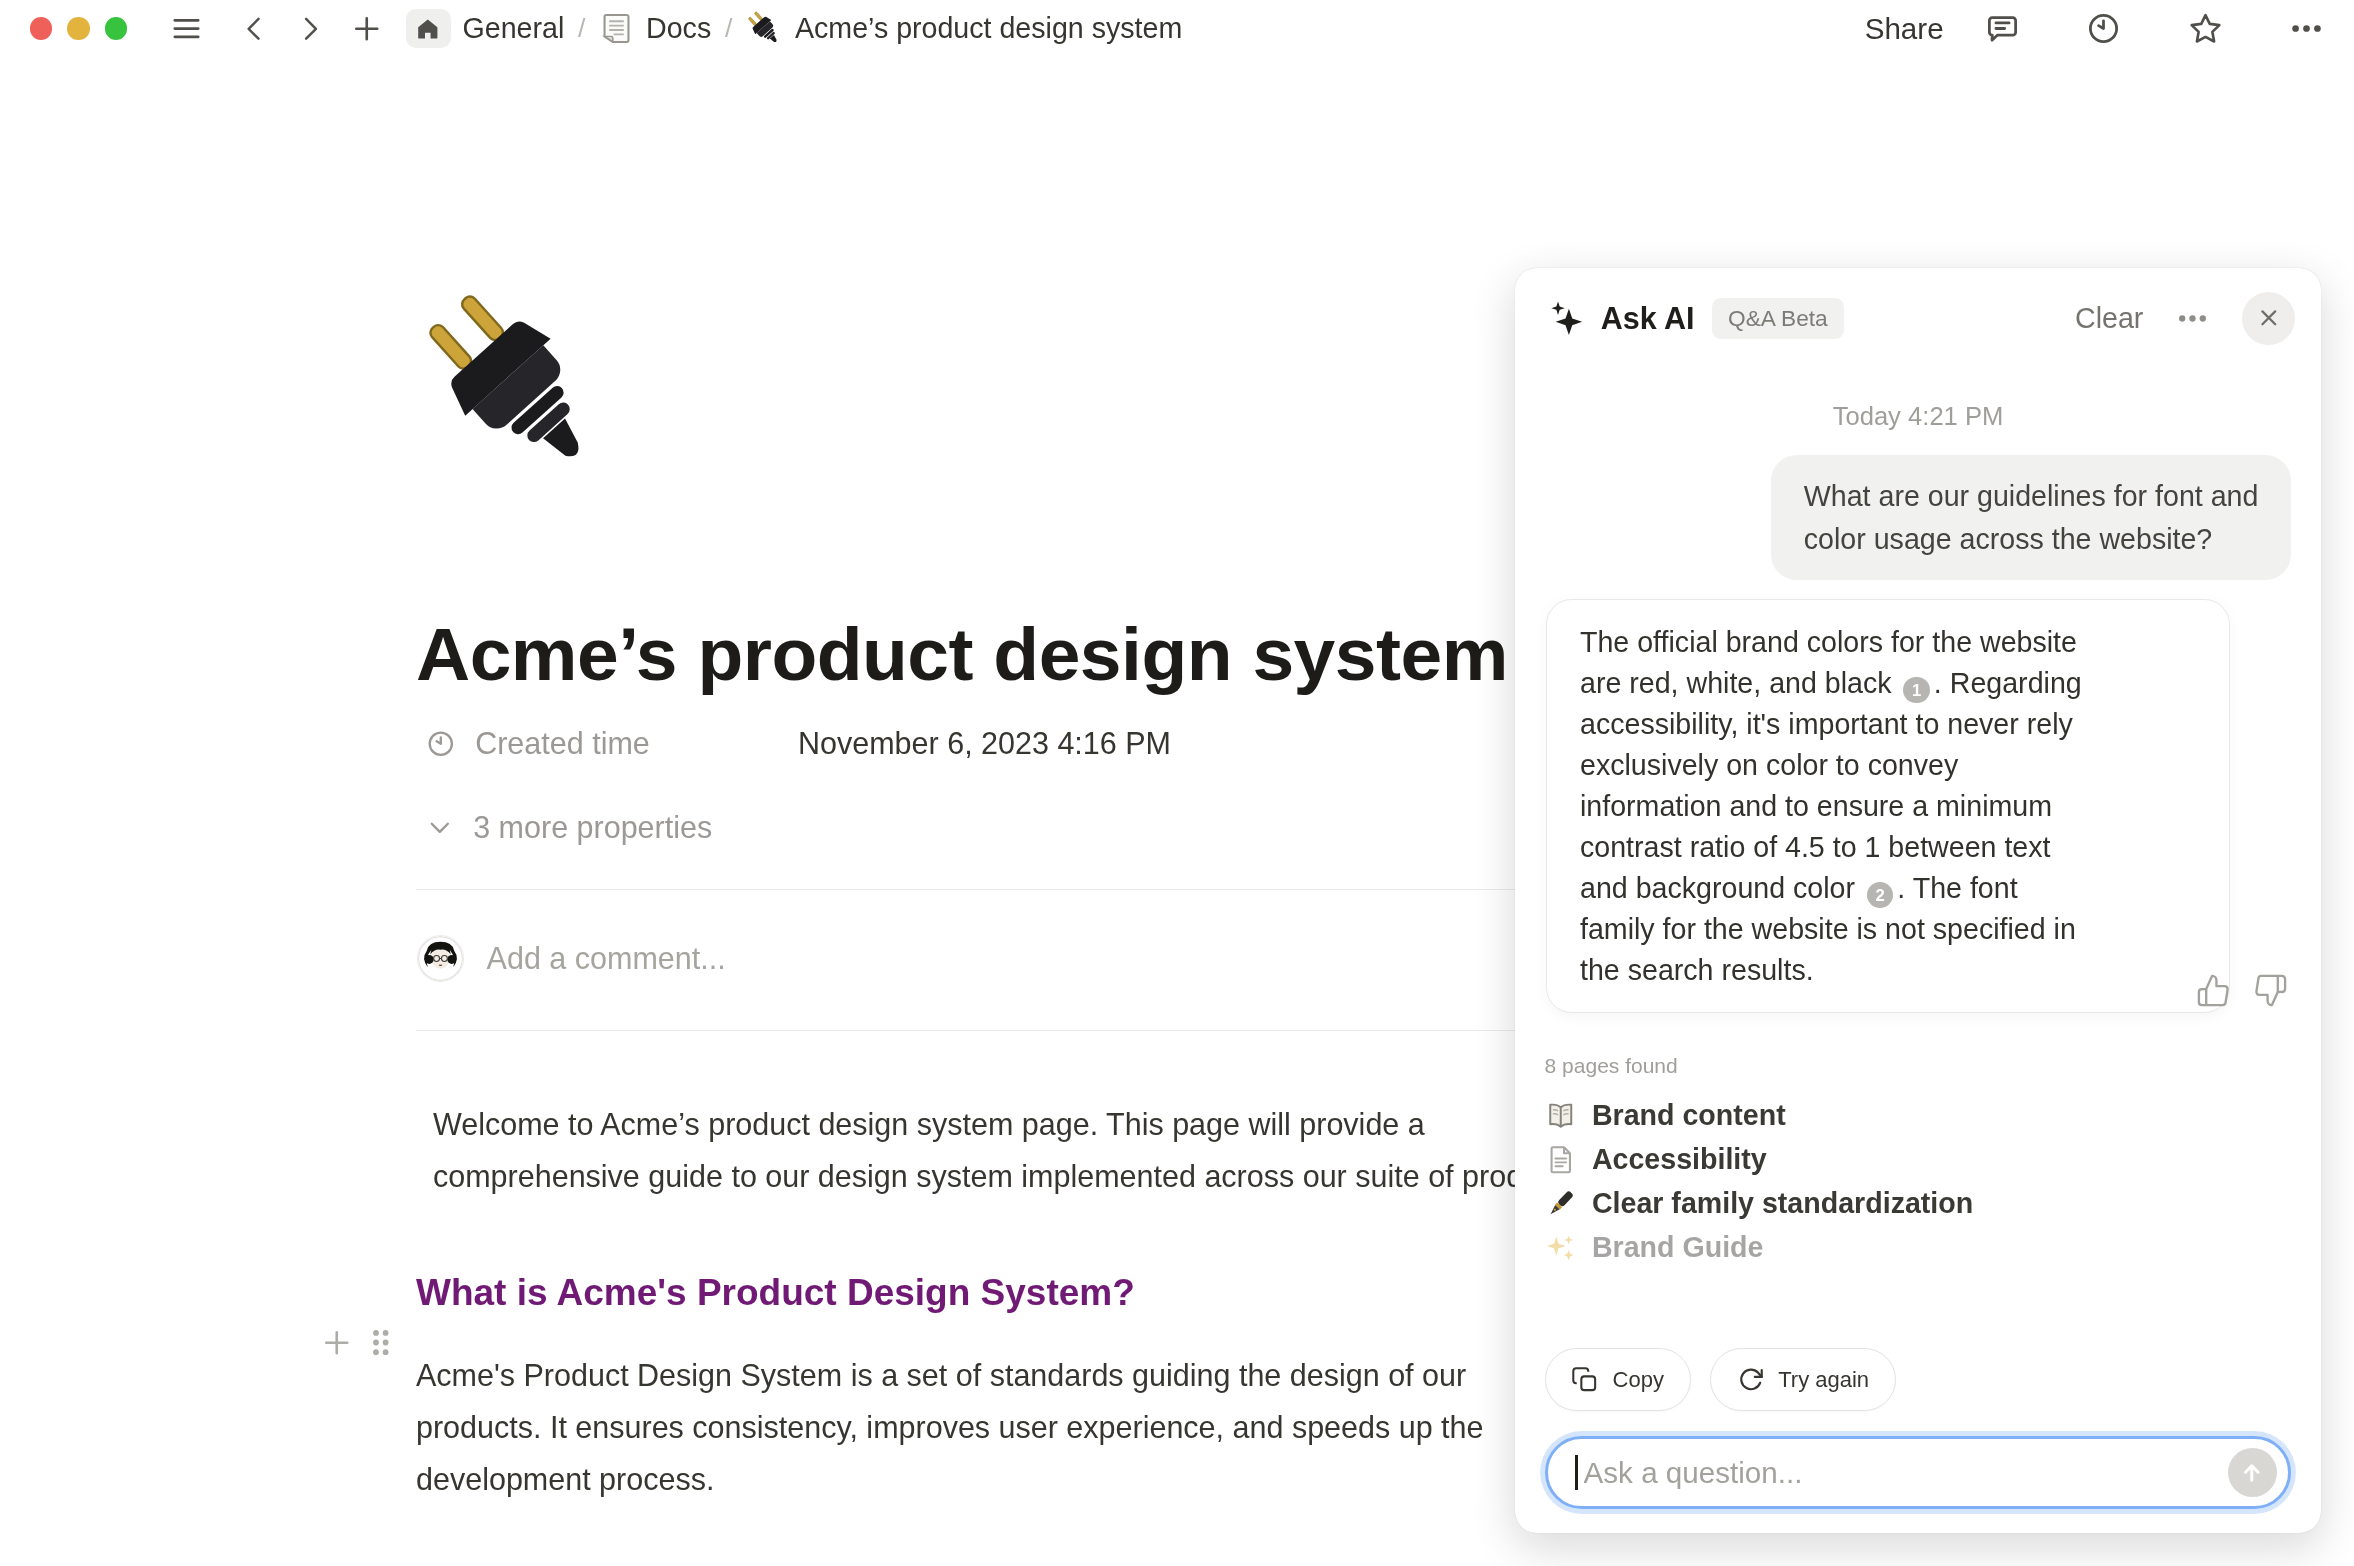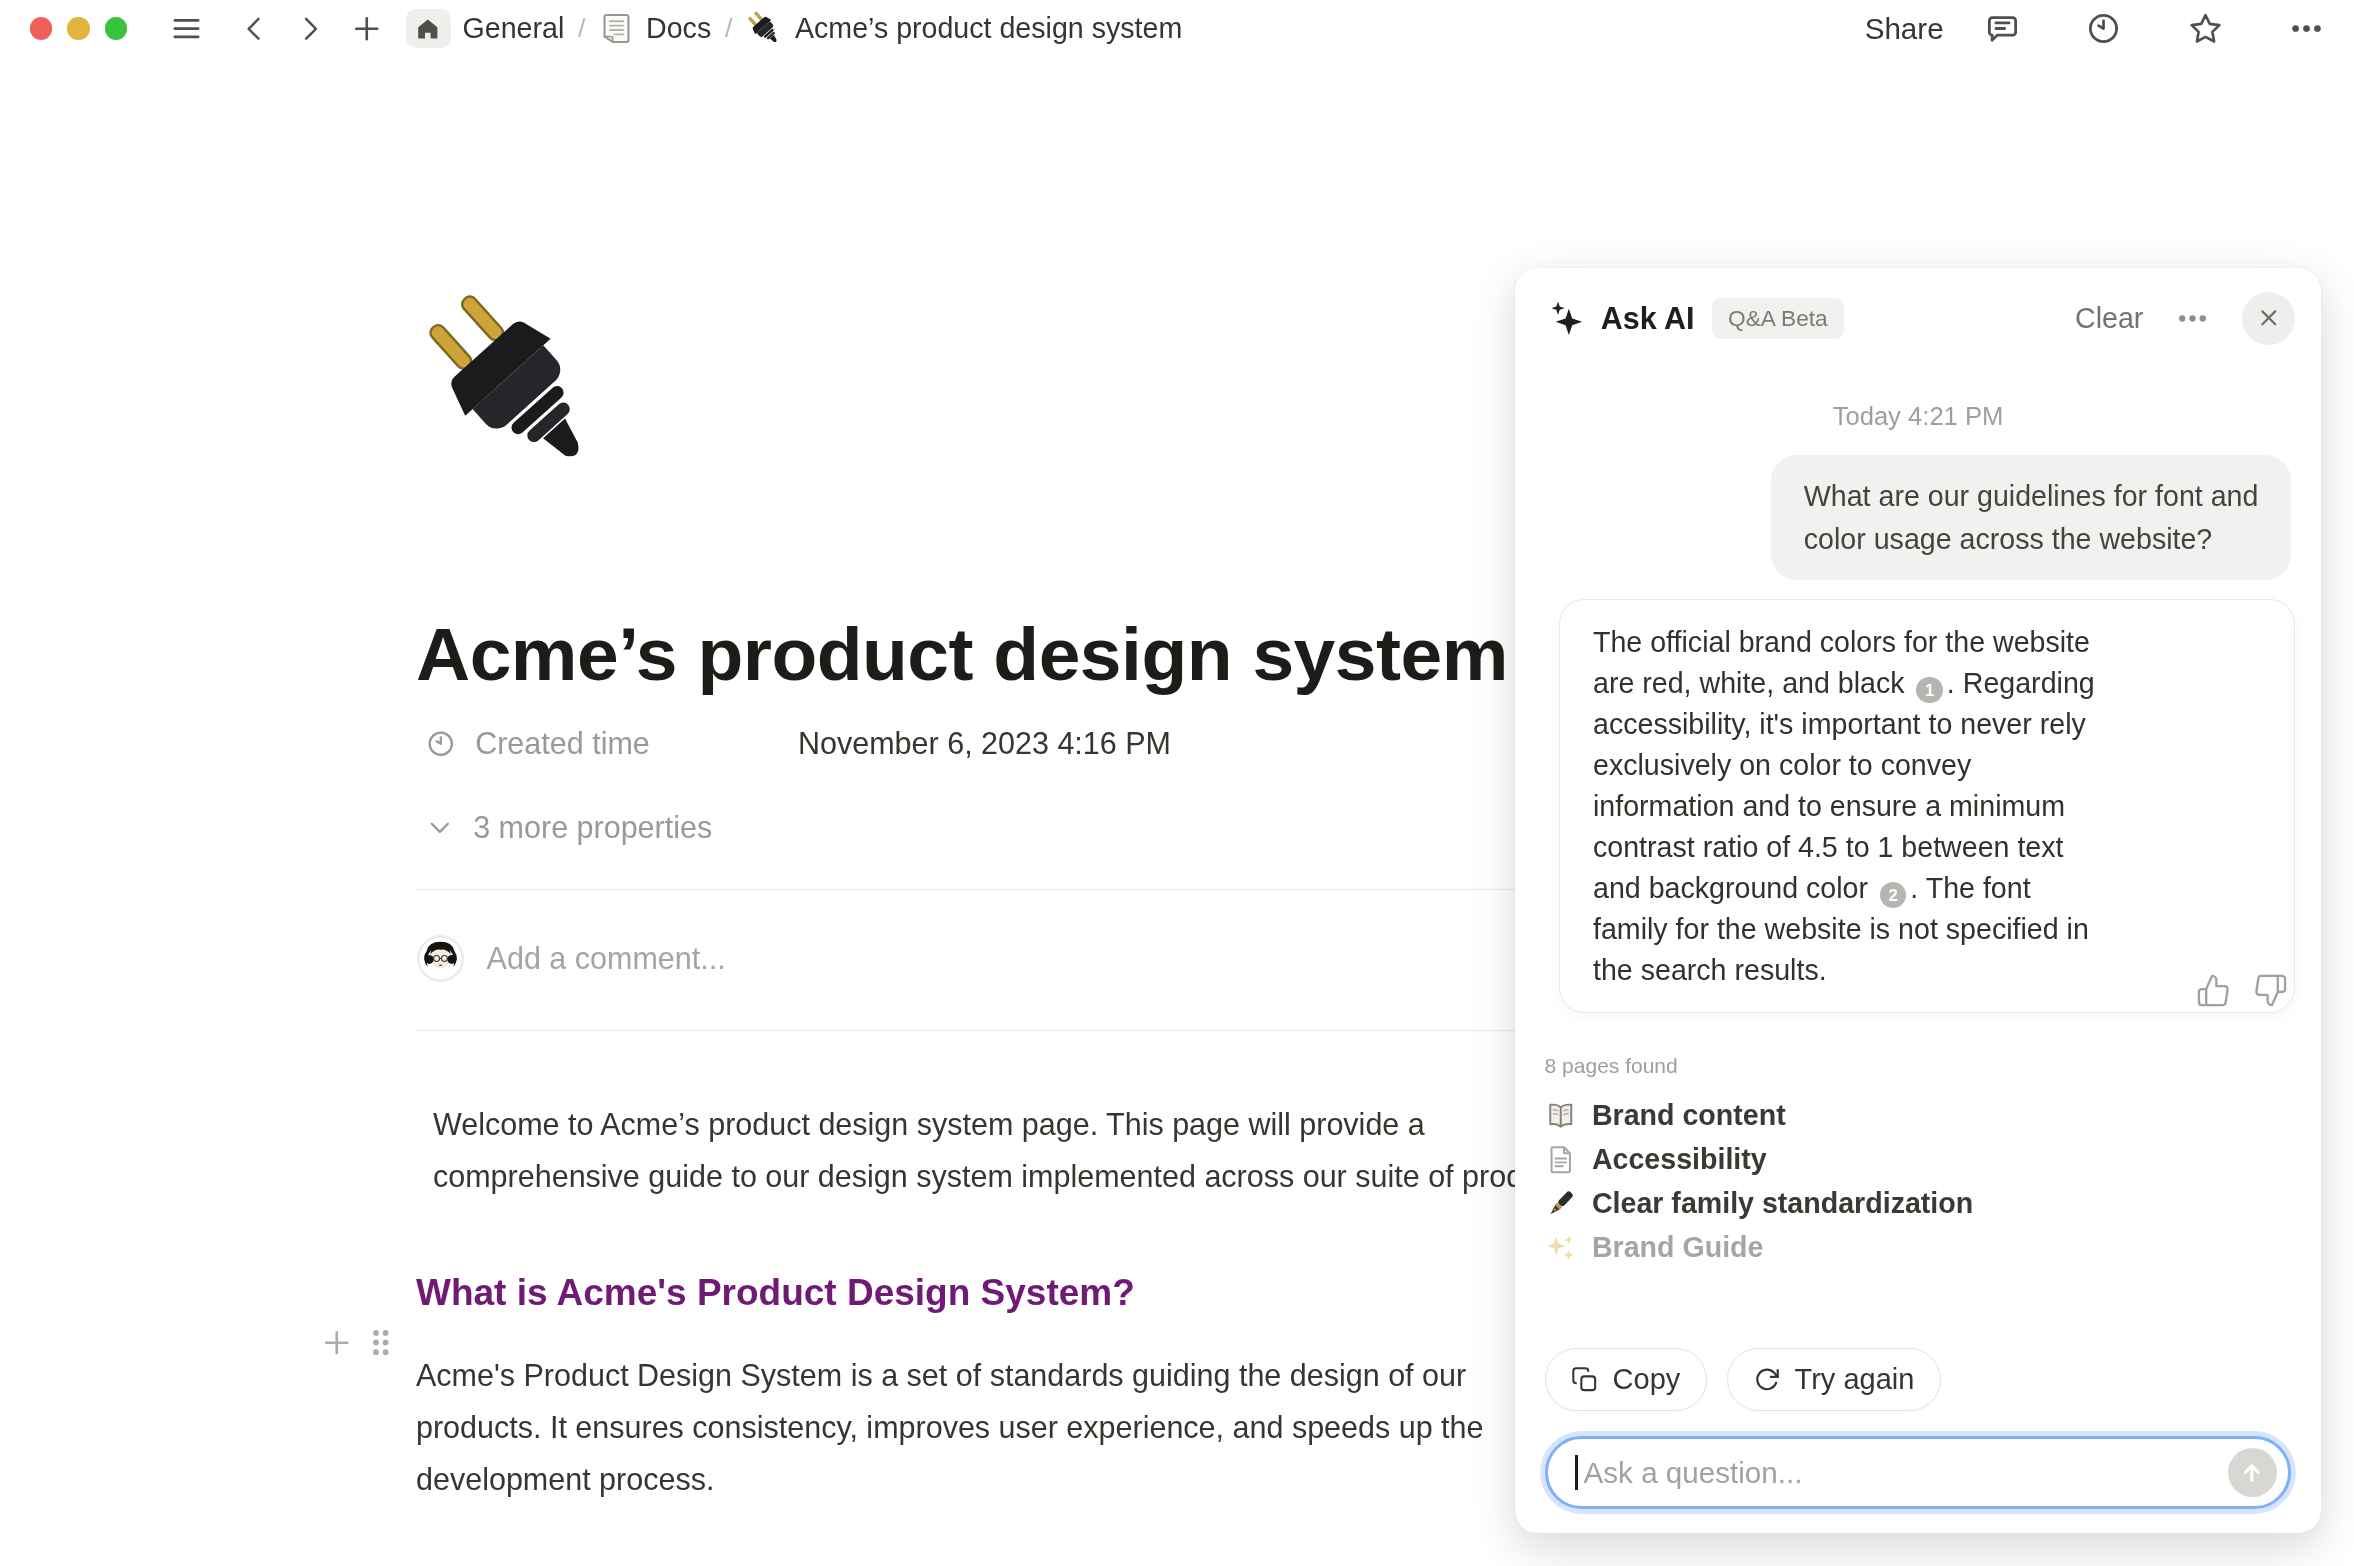--- a/index.html
+++ b/index.html
@@ -68,40 +68,40 @@
   .p-header-right{margin-left:auto;display:flex;align-items:center;gap:33px;justify-content:center;}
   .clear-btn{font-size:28.6px;color:#75736d;cursor:pointer;}
   .more-dots{color:#8f8d88;cursor:pointer;}
   .close-btn{width:53px;height:53px;border-radius:50%;background:#efeeec;display:flex;align-items:center;justify-content:center;color:#6f6d68;cursor:pointer;}
   .timestamp{top:134px;left:0;width:100%;text-align:center;font-size:25.6px;color:#a09e99;}
   .q-bubble{
     top:187px;right:29.6px;max-width:650px;background:#f1f1ef;border-radius:25.6px;
     padding:19.7px 33px;font-size:28.6px;line-height:43px;color:#45433e;box-sizing:border-box;
   }
   .a-bubble{
-    top:331px;left:44px;width:736px;background:#fff;border:1.5px solid #e9e8e4;border-radius:25.6px;
+    top:331px;left:31px;width:684px;background:#fff;border:1.5px solid #e9e8e4;border-radius:25.6px;
     padding:21.7px 33px;font-size:28.6px;line-height:41px;color:#33312c;box-sizing:border-box;
     box-shadow:0 3.9px 13.8px rgba(0,0,0,.04);
   }
   .cite{
     display:inline-flex;align-items:center;justify-content:center;
     width:26.6px;height:26.6px;border-radius:50%;background:#b7b5b1;color:#fff;
     font-size:16.7px;font-weight:700;transform:translateY(3px);margin:0 3.9px;cursor:pointer;
   }
   .feedback{top:705px;right:33px;display:flex;gap:21.7px;color:#a3a19c;}
   .thumb{cursor:pointer;}
   .results{top:786px;left:29.6px;right:29.6px;}
   .results-count{font-size:21px;color:#a09e99;margin-bottom:15.8px;}
   .result-row{display:flex;align-items:center;gap:15.8px;height:44px;font-size:28.6px;font-weight:600;color:#3b3934;cursor:pointer;}
   .result-faded{opacity:.45;}
   .p-actions{top:1080px;left:29.6px;display:flex;gap:19.7px;}
   .pill-btn{
     display:flex;align-items:center;gap:13.8px;height:63px;padding:0 25.6px;
     border:1.5px solid #e4e3df;border-radius:32.5px;background:#fff;
-    font-size:29px;color:#37352f;cursor:pointer;box-shadow:0 1px 2px rgba(0,0,0,.03);
+    font-size:22px;color:#37352f;cursor:pointer;box-shadow:0 1px 2px rgba(0,0,0,.03);
   }
   .ask-input-wrap{
     top:1168px;left:29.6px;right:29.6px;height:73px;border-radius:37px;background:#fff;
     border:3px solid #7fb0f7;box-shadow:0 0 0 4.9px rgba(104,160,242,.28);
     display:flex;align-items:center;box-sizing:border-box;padding:0 11.8px 0 27.6px;
   }
   .caret{width:2.5px;height:35px;background:#1f1e1b;margin-right:3.9px;animation:blink 1.1s steps(1) infinite;}
   @keyframes blink{50%{opacity:0;}}
   .ask-input{
     flex:1;border:none;outline:none;font-size:29.6px;color:#37352f;background:transparent;

